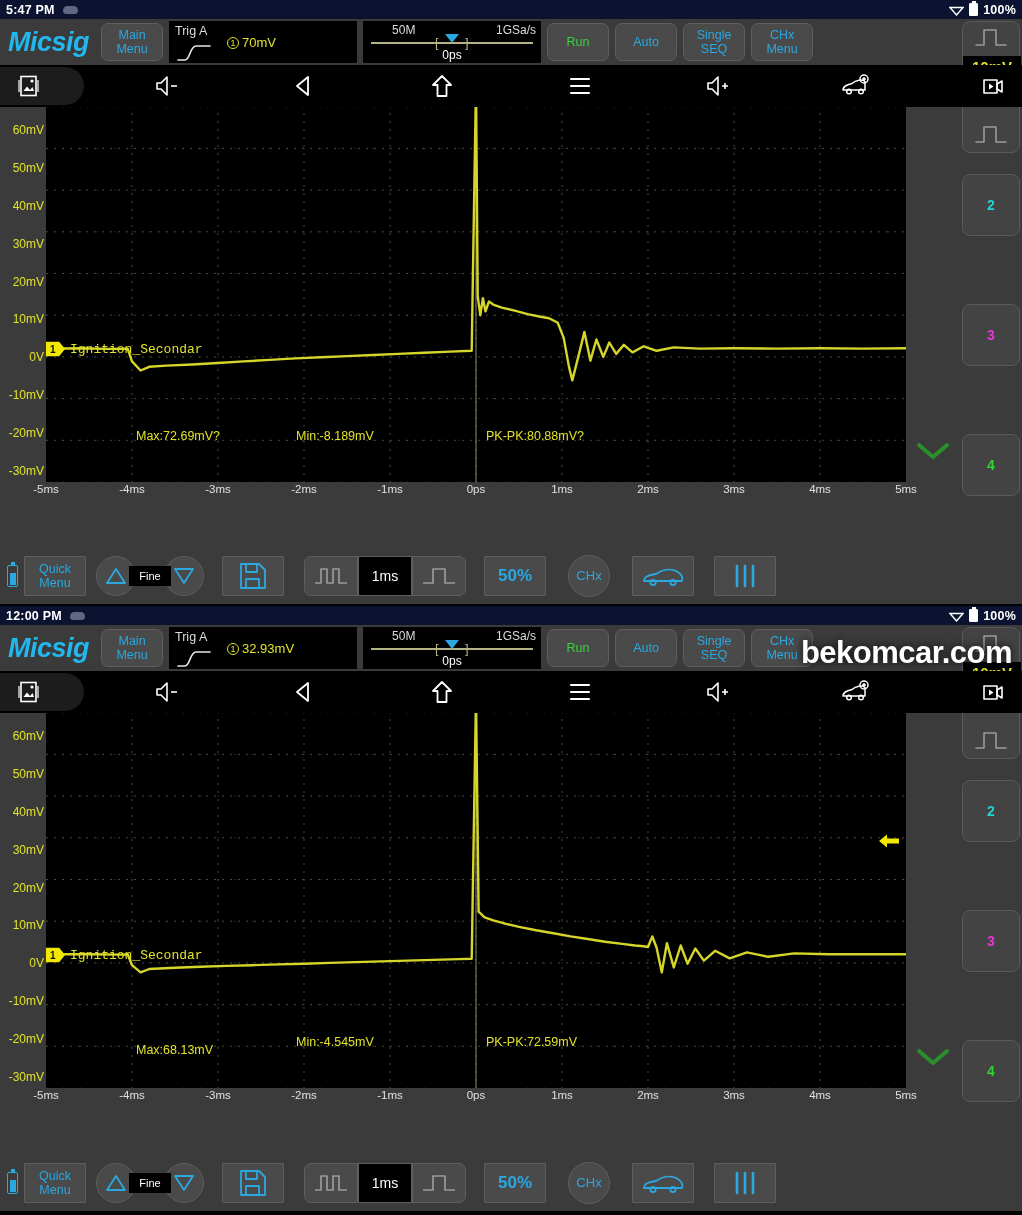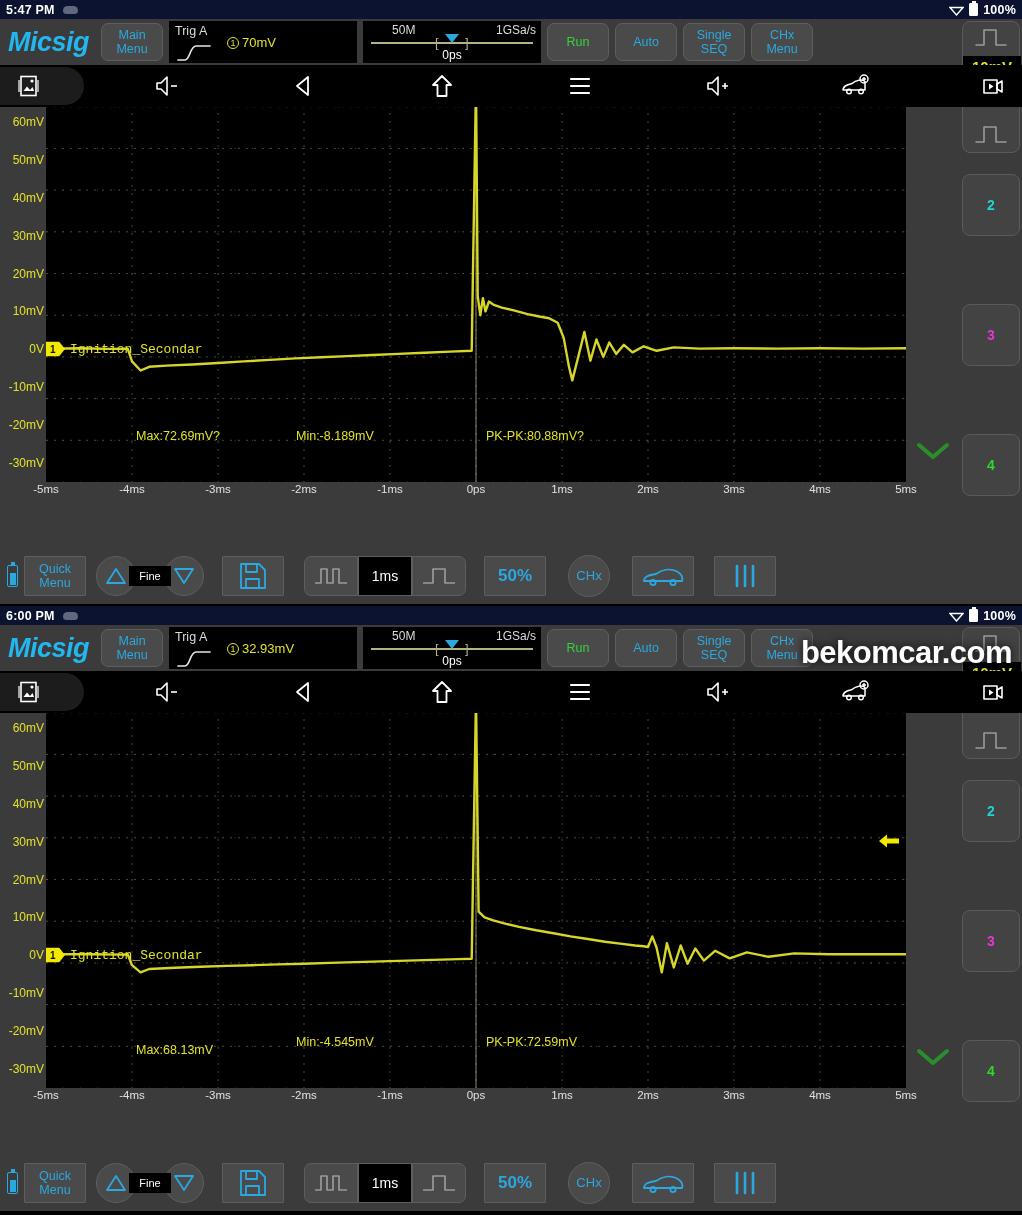--- a/index.html
+++ b/index.html
@@ -89,21 +89,21 @@
   .ch1box .dots { position:absolute; right:3px; top:13px; color:#cfcfcf; font-size:9px; letter-spacing:1px;}
   .chbtn {
     position:absolute; left:2px; width:58px; height:62px;
     background:#434343; border:1px solid #5a5a5a; border-radius:8px;
     display:flex; align-items:center; justify-content:center;
     font-size:14px; font-weight:bold;
   }
 
   
   .plotwrap { position:absolute; left:0; top:65px; width:960px; height:417px; }
-  .ylabels { position:absolute; left:0; top:0; width:46px; height:417px; }
+  .ylabels { position:absolute; left:0; top:8px; width:46px; height:417px; }
   .ylab { position:absolute; right:2px; color:#e2e22a; font-size:12px; transform:translateY(-50%); white-space:nowrap;}
   .grid {
     position:absolute; left:46px; top:0; width:860px; height:417px;
     background:#000; overflow:hidden;
   }
   .grid svg { position:absolute; left:0; top:0; }
   .scrollcol { position:absolute; left:906px; top:0; width:54px; height:417px; background:#3b3b3b; }
   .chev {
     position:absolute; left:5px; width:44px; height:40px;
   }
@@ -1007,21 +1007,21 @@
           <rect x="3" y="5" width="13" height="13"></rect>
           <path d="M16 9 L21 6 L21 17 L16 14 Z"></path>
           <path d="M8 8.5 L12.5 11.5 L8 14.5 Z" fill="#fff" stroke="none"></path>
         </svg>
       </div>
     </div>
   </div>
 <div class="divider"></div>
 <div class="panel panel2" id="panel1">
   <div class="statusbar">
-    <span class="sb-time">6:00 PM</span>
+    <span class="sb-time">12:00 PM</span>
     <span class="sb-cloud"></span>
     <span class="sb-right">
       <svg width="15" height="12" viewBox="0 0 15 12">
           <path d="M1 3.5 L7.5 11 L14 3.5 Z" fill="none" stroke="#fff" stroke-width="1.4"></path>
         </svg>
       <span class="batt"></span>
       <span class="sb-pct">100%</span>
     </span>
   </div>
 

